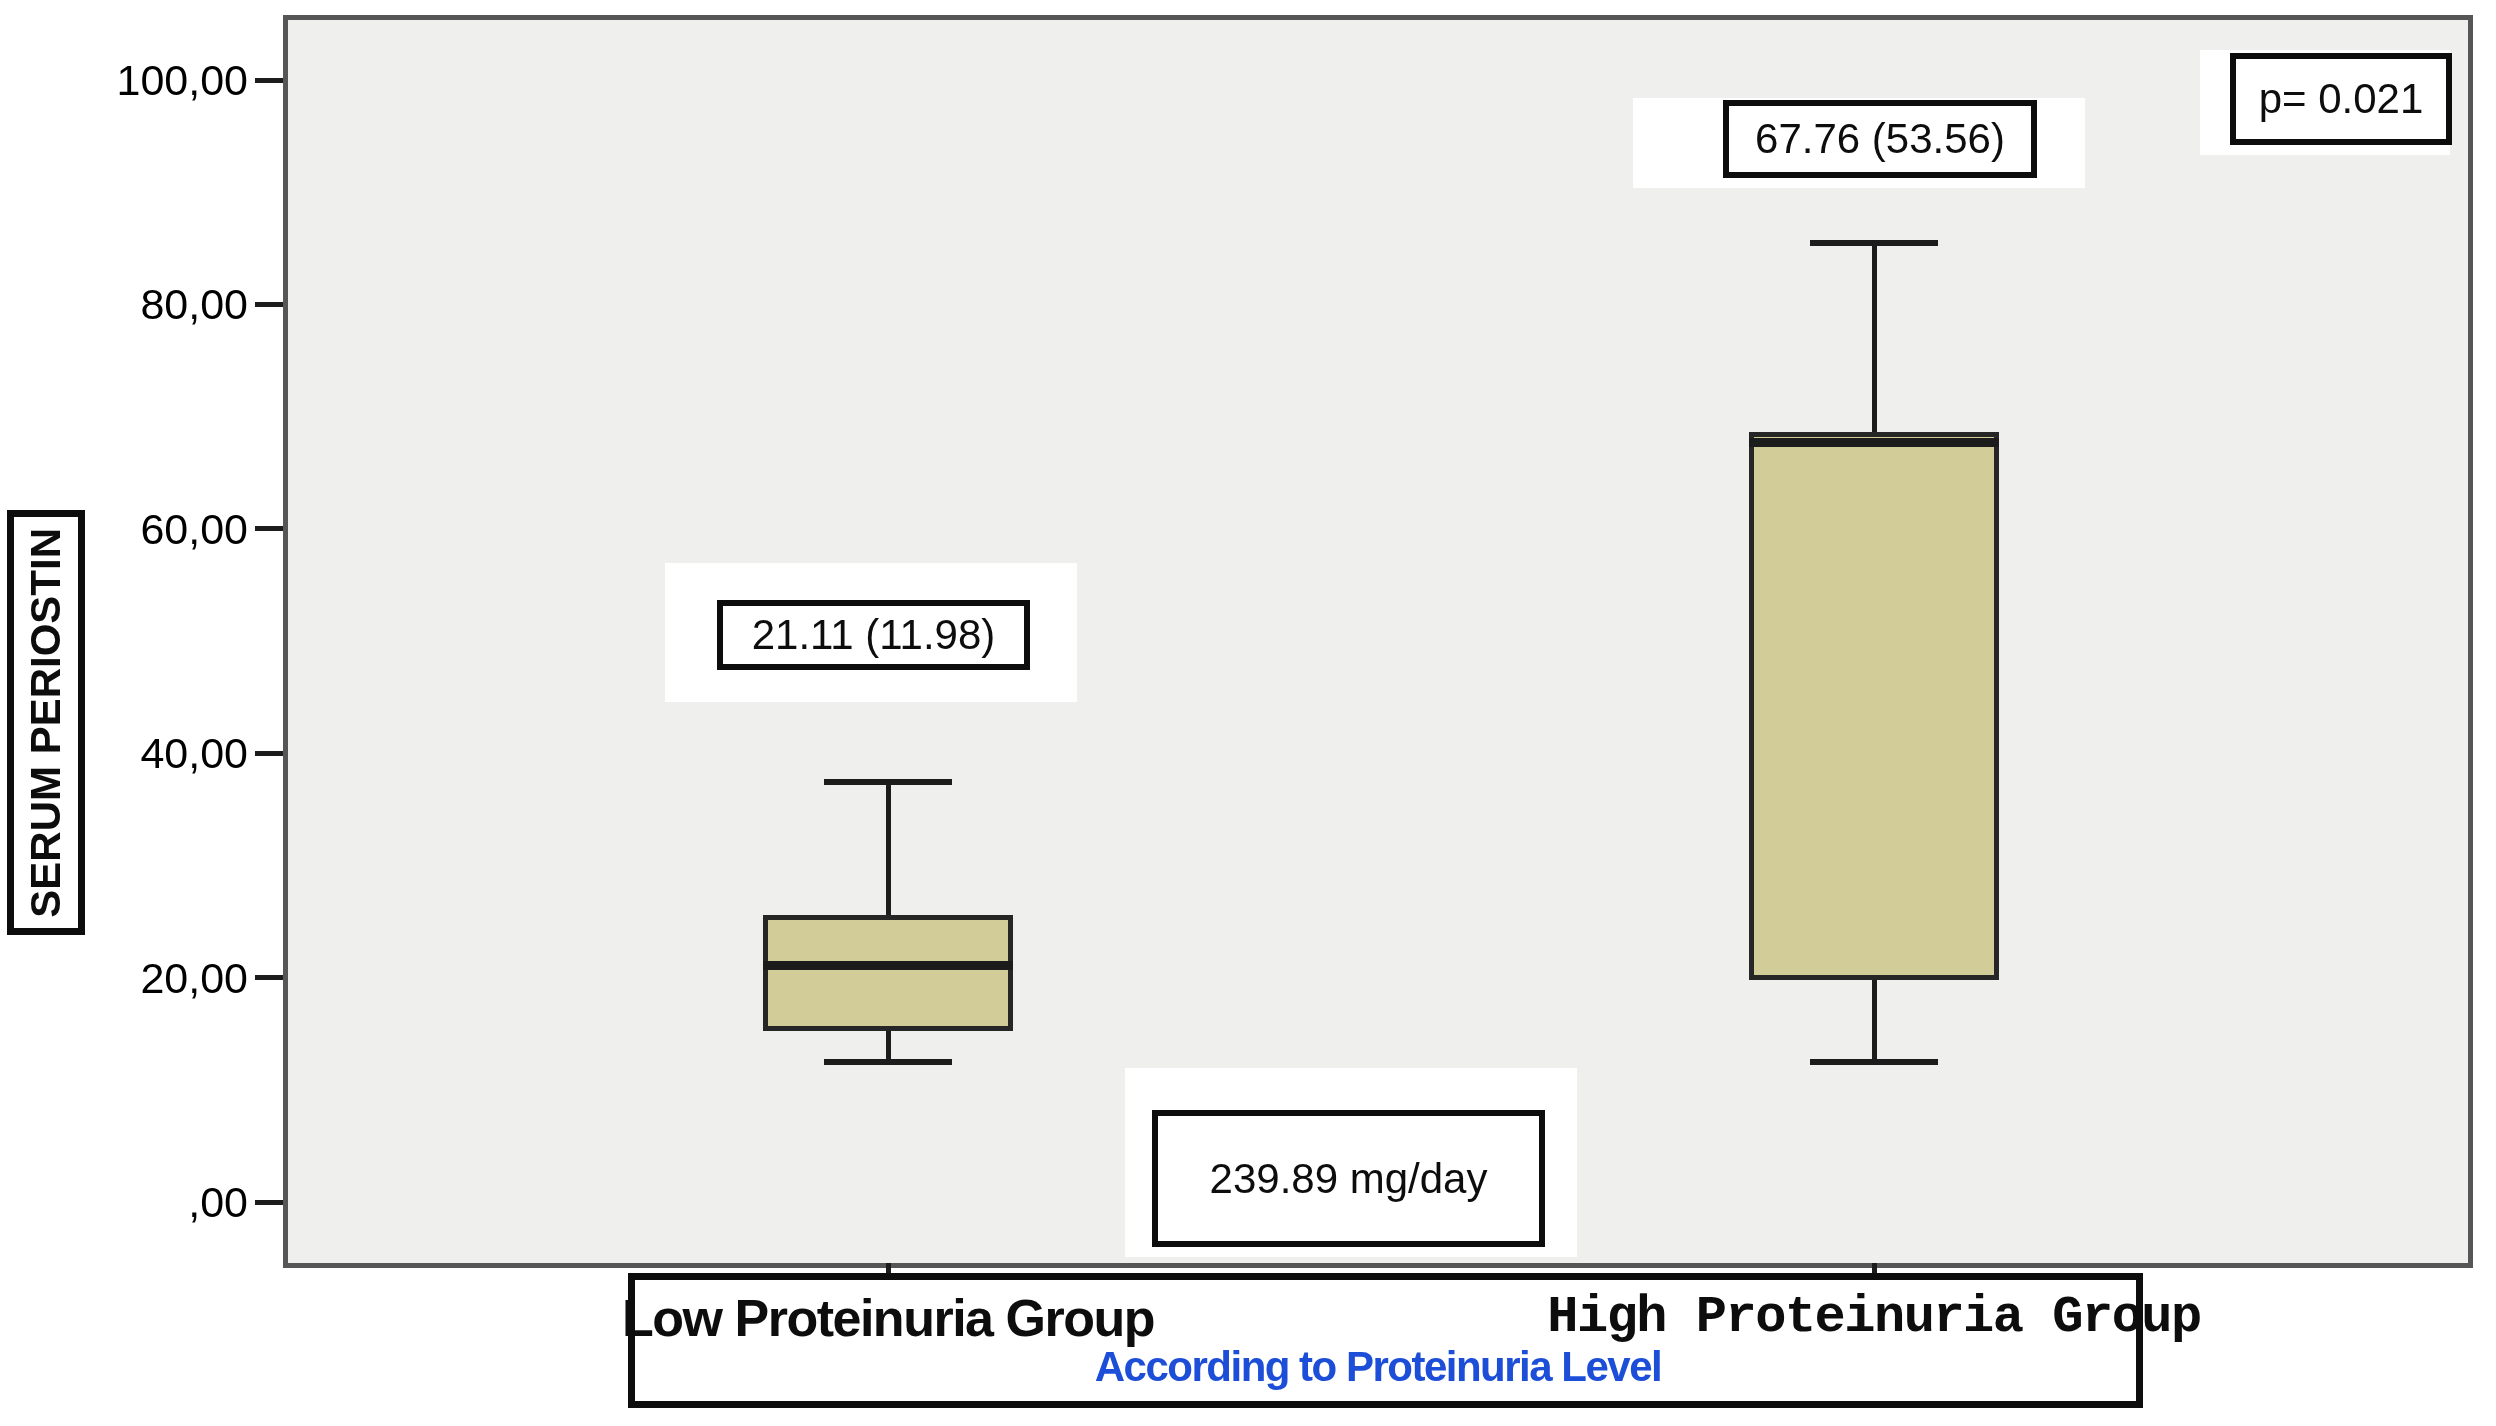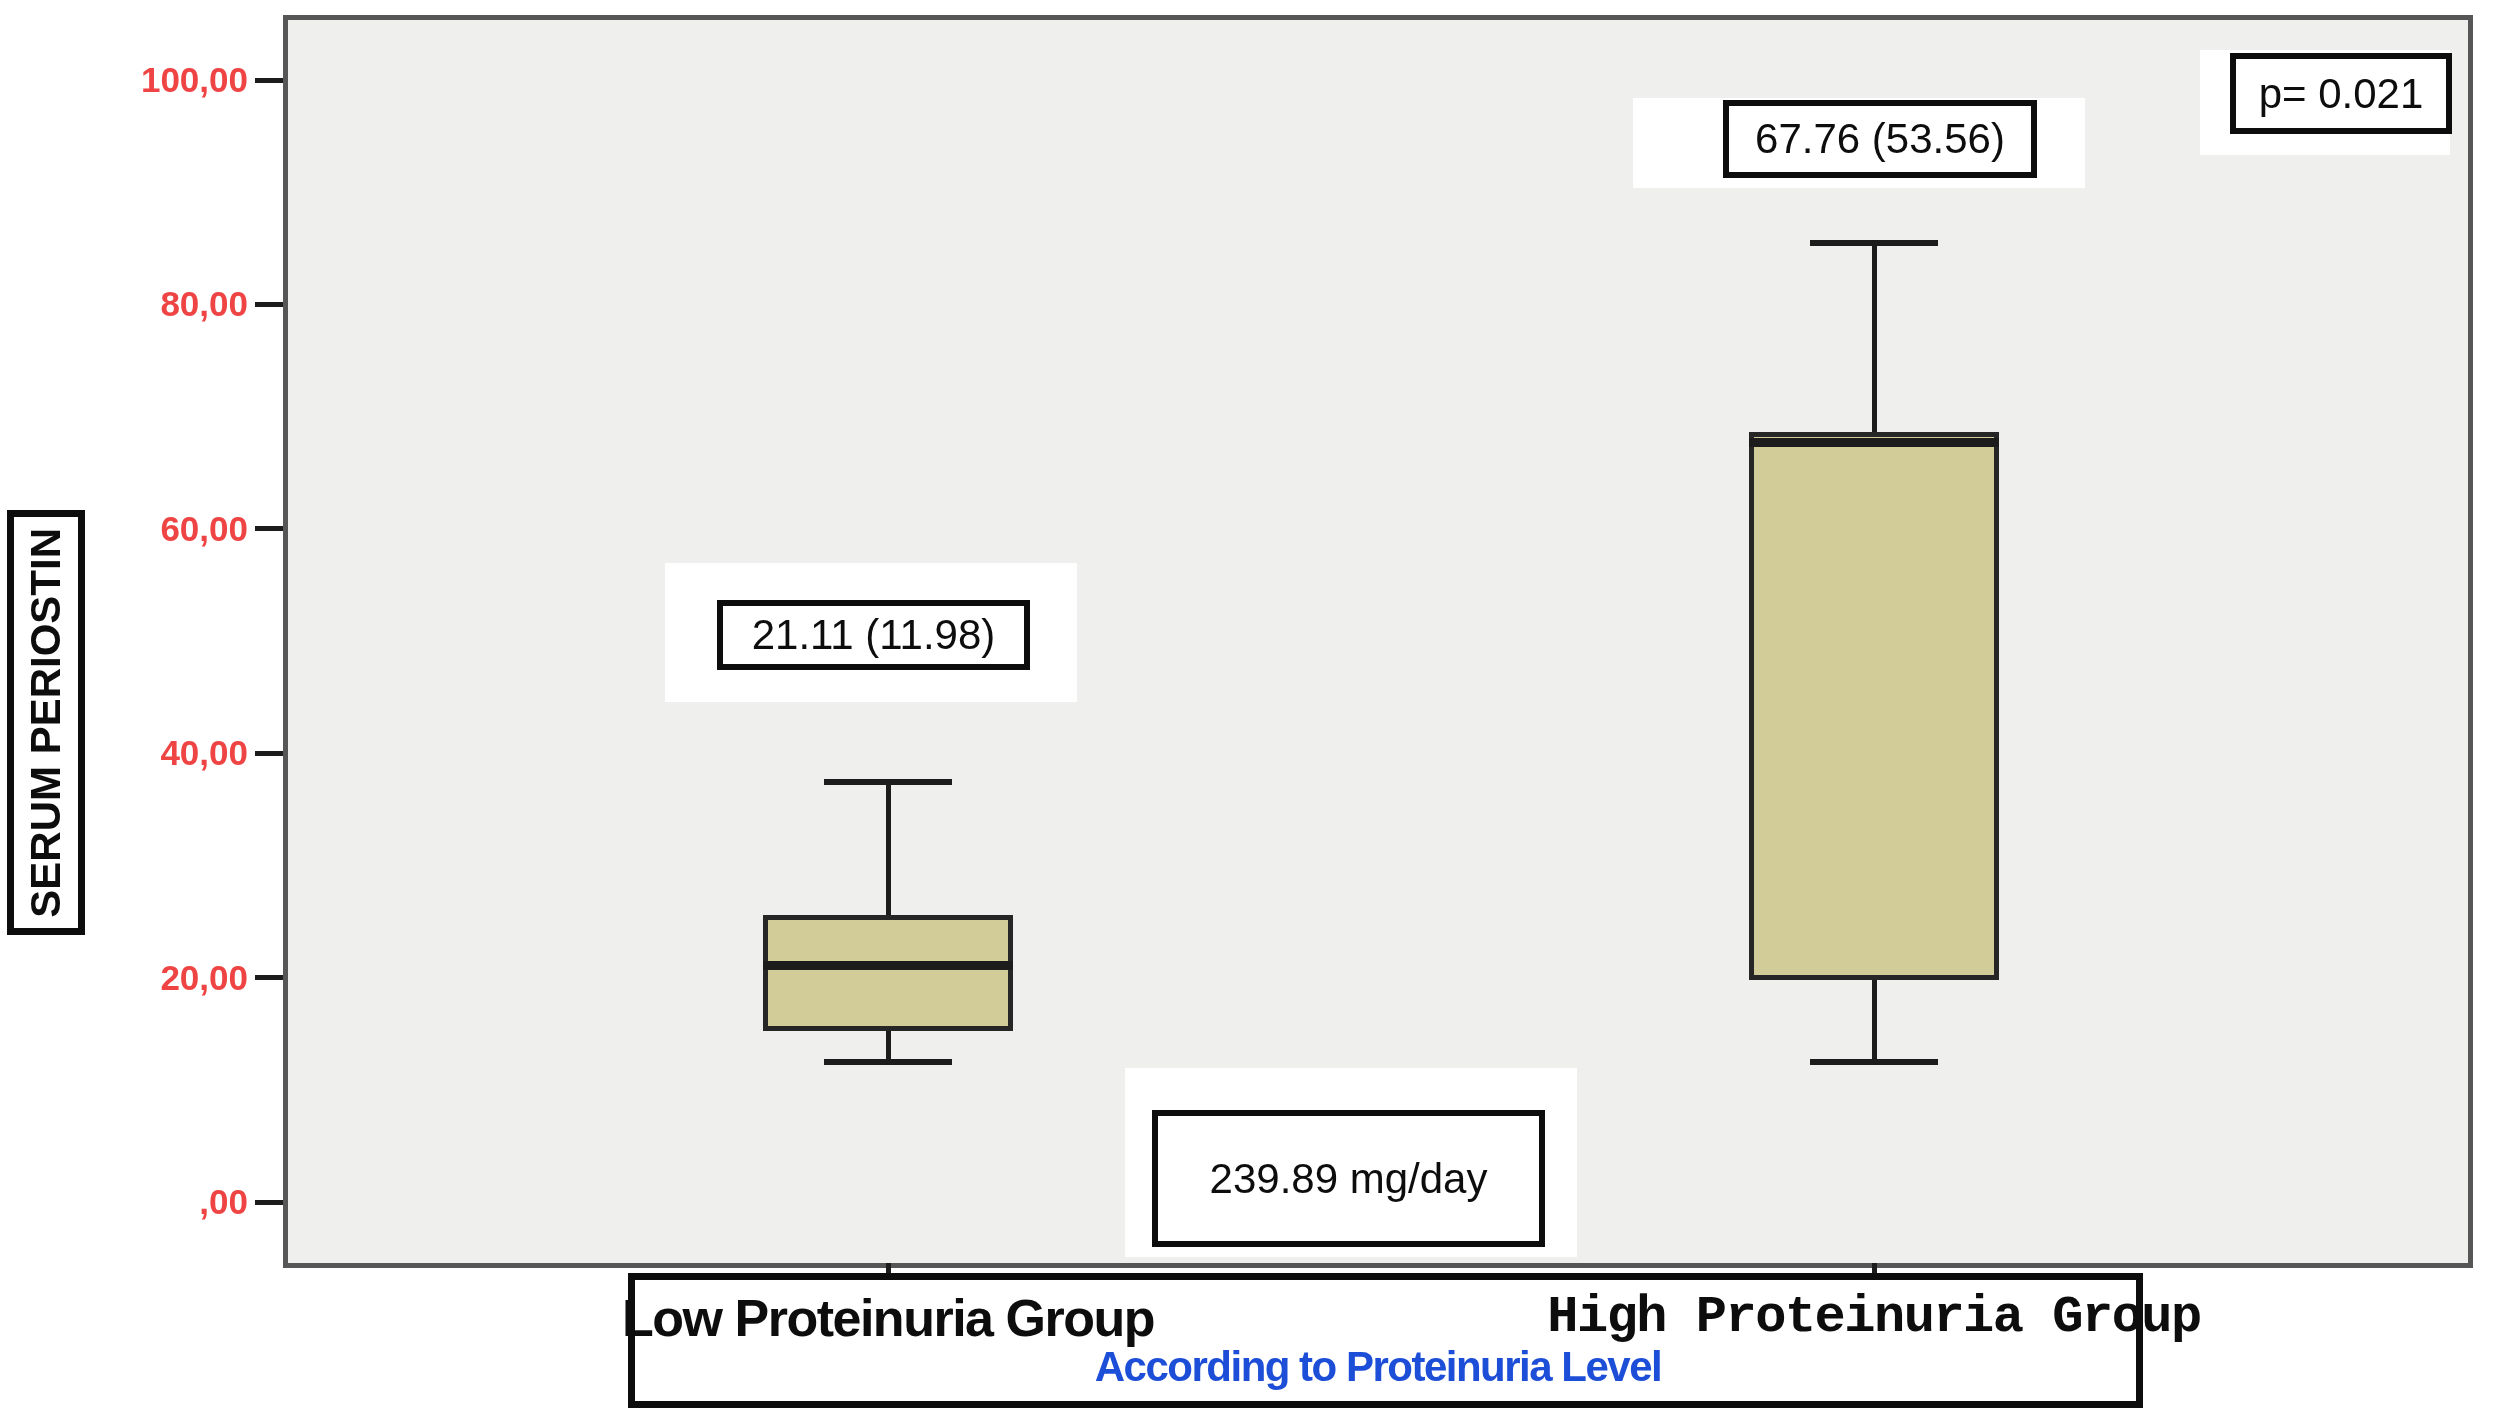--- a/index.html
+++ b/index.html
@@ -14,40 +14,40 @@
   .plot-area{
     position:absolute;left:283px;top:15px;width:2190px;height:1253px;
     background:var(--plot-bg,#efefee);
     border:5px solid #565656;
     box-sizing:border-box;
   }
   #chart-layer{position:absolute;left:0;top:0;width:100%;height:100%;}
   .tick-line{position:absolute;background:var(--line,#1c1c1c);}
   .tick-label{
     position:absolute;text-align:right;width:248px;height:44px;line-height:44px;
-    font-size:35px;font-weight:700;color:#ef4444;
+    font-size:43px;font-weight:400;color:#000000;
   }
   .stem,.cap,.xtick{position:absolute;background:var(--line,#1c1c1c);}
   .iqr-box{
     position:absolute;background:var(--fill,#d2cd98);
     border:5px solid #262626;box-sizing:border-box;
   }
   .median{position:absolute;background:var(--line,#1c1c1c);}
   .ann-patch{position:absolute;background:#fff;}
   .ann-box{
     position:absolute;background:#fff;border:6px solid #0d0d0d;box-sizing:border-box;
     display:flex;align-items:center;justify-content:center;
     font-size:42px;font-weight:400;color:#0d0d0d;white-space:nowrap;
   }
   .low-patch{left:665px;top:563px;width:412px;height:139px;}
   .low-ann{left:717px;top:600px;width:313px;height:70px;}
   .high-patch{left:1633px;top:98px;width:452px;height:90px;}
   .high-ann{left:1723px;top:100px;width:314px;height:78px;}
   .p-patch{left:2200px;top:50px;width:250px;height:105px;}
-  .p-ann{left:2230px;top:53px;width:222px;height:81px;justify-content:center;}
+  .p-ann{left:2230px;top:53px;width:222px;height:92px;justify-content:center;}
   .med-patch{left:1125px;top:1068px;width:452px;height:189px;}
   .med-ann{left:1152px;top:1110px;width:393px;height:137px;flex-direction:column;}
   .med-ann span{display:block;line-height:58px;}
   .ylabel-box{
     position:absolute;left:7px;top:510px;width:78px;height:425px;
     border:7px solid #0d0d0d;background:#fff;box-sizing:border-box;
     display:flex;align-items:center;justify-content:center;
   }
   .ylabel-text{
     writing-mode:vertical-rl;transform:rotate(180deg);

